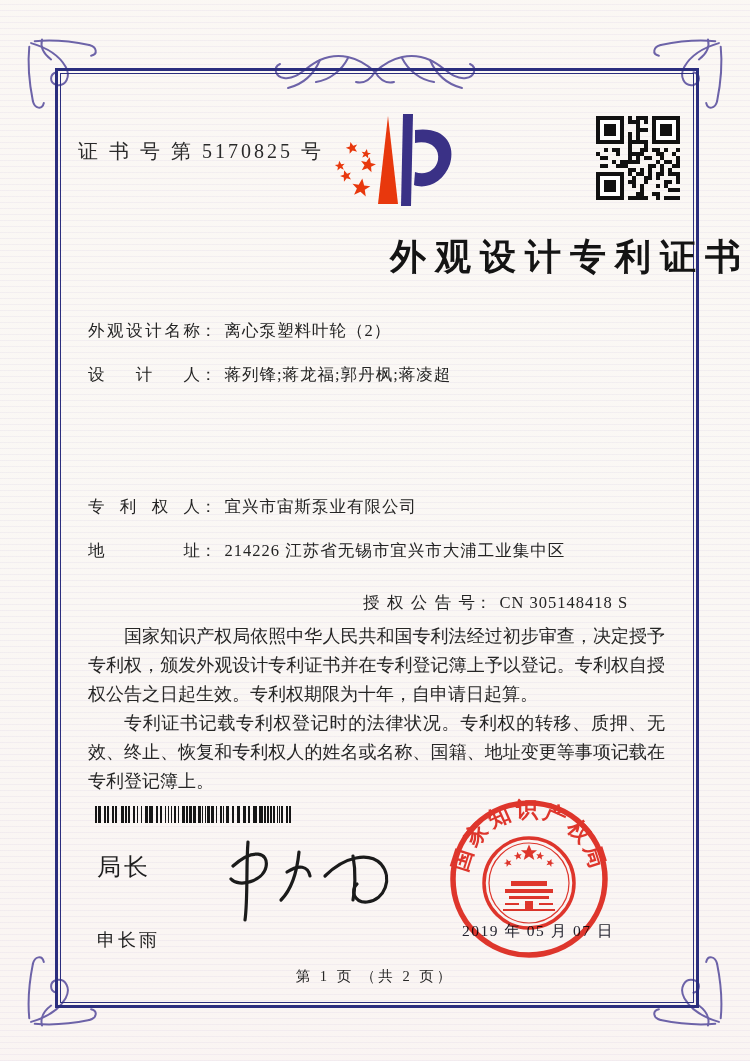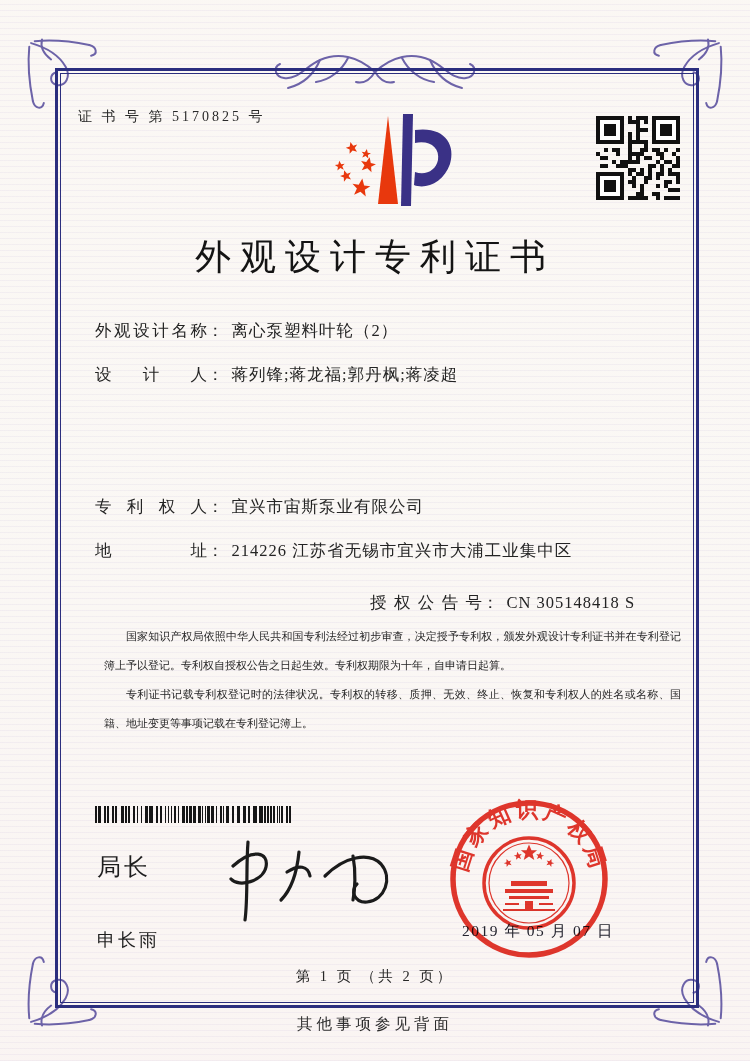--- a/index.html
+++ b/index.html
@@ -7,32 +7,32 @@
     position:relative;width:750px;height:1061px;margin:0 auto;
     background:
       linear-gradient(180deg, rgba(235,215,230,0.08) 0%, rgba(220,205,235,0.05) 45%, rgba(235,205,225,0.12) 100%),
       repeating-linear-gradient(0deg, rgba(165,150,205,0.10) 0px, rgba(165,150,205,0.10) 1px, transparent 1px, transparent 6px),
       #fcfaf5;
     font-family:"Liberation Serif","DejaVu Serif",serif;
     color:#222;overflow:hidden;
   }
   .frame{position:absolute;left:55px;top:68px;width:638px;height:934px;border:3px solid #2b2e7e;}
   .frame-inner{position:absolute;left:2px;top:2px;right:2px;bottom:2px;border:1px solid #2b2e7e;}
-  .cert-no{position:absolute;left:78px;top:108px;font-size:14px;letter-spacing:3px;color:#2a2a2a;}
+  .cert-no{position:absolute;left:78px;top:138px;font-size:20px;letter-spacing:3px;color:#2a2a2a;}
   .logo{position:absolute;left:316px;top:110px;width:142px;height:110px;}
   .qr{position:absolute;left:596px;top:116px;width:84px;height:84px;}
-  .title{position:absolute;left:0;top:233px;width:100%;text-align:center;
-    font-size:36px;font-weight:normal;letter-spacing:9px;color:#141414;}
-  .row{position:absolute;left:95px;font-size:16.5px;color:#242424;white-space:nowrap;}
+  .title{position:absolute;left:0;top:233px;width:100%;text-align:right;
+    font-size:36px;font-weight:bold;letter-spacing:9px;color:#141414;}
+  .row{position:absolute;left:88px;font-size:16.5px;color:#242424;white-space:nowrap;}
   .lbl{display:inline-block;width:112px;text-align:justify;text-align-last:justify;}
   .colon{display:inline-block;margin-right:8px;}
   .val{letter-spacing:1px;}
   .grant-right{position:absolute;left:275px;top:0;margin-top:8px;}
-  .paras{position:absolute;left:88px;top:622px;width:577px;font-size:11px;line-height:29px;
-    text-align:justify;color:#262626;margin-left:16px;}
+  .paras{position:absolute;left:88px;top:622px;width:577px;font-size:18px;line-height:29px;
+    text-align:justify;color:#262626;}
   .paras p{margin:0;text-indent:2em;}
   .barcode{position:absolute;left:95px;top:806px;width:196px;height:17px;}
   .sig-title{position:absolute;left:97px;top:851px;font-size:24px;letter-spacing:3px;color:#1d1d1d;}
   .sig-name{position:absolute;left:97px;top:884px;font-size:18px;letter-spacing:3px;color:#1d1d1d;margin-top:44px;}
   .signature{position:absolute;left:195px;top:836px;width:215px;height:90px;}
   .seal{position:absolute;left:447px;top:797px;width:164px;height:164px;mix-blend-mode:multiply;opacity:.93;z-index:3;}
   .seal-date{position:absolute;left:462px;top:921px;font-size:15.5px;letter-spacing:1.5px;color:#23232e;z-index:2;}
   .footer-page{position:absolute;left:0;top:967px;width:100%;text-align:center;font-size:14.5px;letter-spacing:3px;color:#262626;}
   .back-note{position:absolute;left:0;top:1014px;width:100%;text-align:center;font-size:15.5px;letter-spacing:4px;color:#2c2c2c;}
   .orn{position:absolute;width:100px;height:100px;}
@@ -370,15 +370,14 @@
       <rect x="58" y="92" width="48" height="4"></rect>
       <rect x="62" y="99" width="40" height="3"></rect>
       <rect x="78" y="104" width="8" height="9"></rect>
       <rect x="58" y="106" width="14" height="2"></rect>
       <rect x="92" y="106" width="14" height="2"></rect>
       <rect x="56" y="112" width="52" height="2"></rect>
     </g>
   </svg>
 
   <div class="footer-page">第 1 页 （共 2 页）</div>
-  <div class="back-note">其他事项参见背面</div>
 
 </div>
 
 </body></html>

